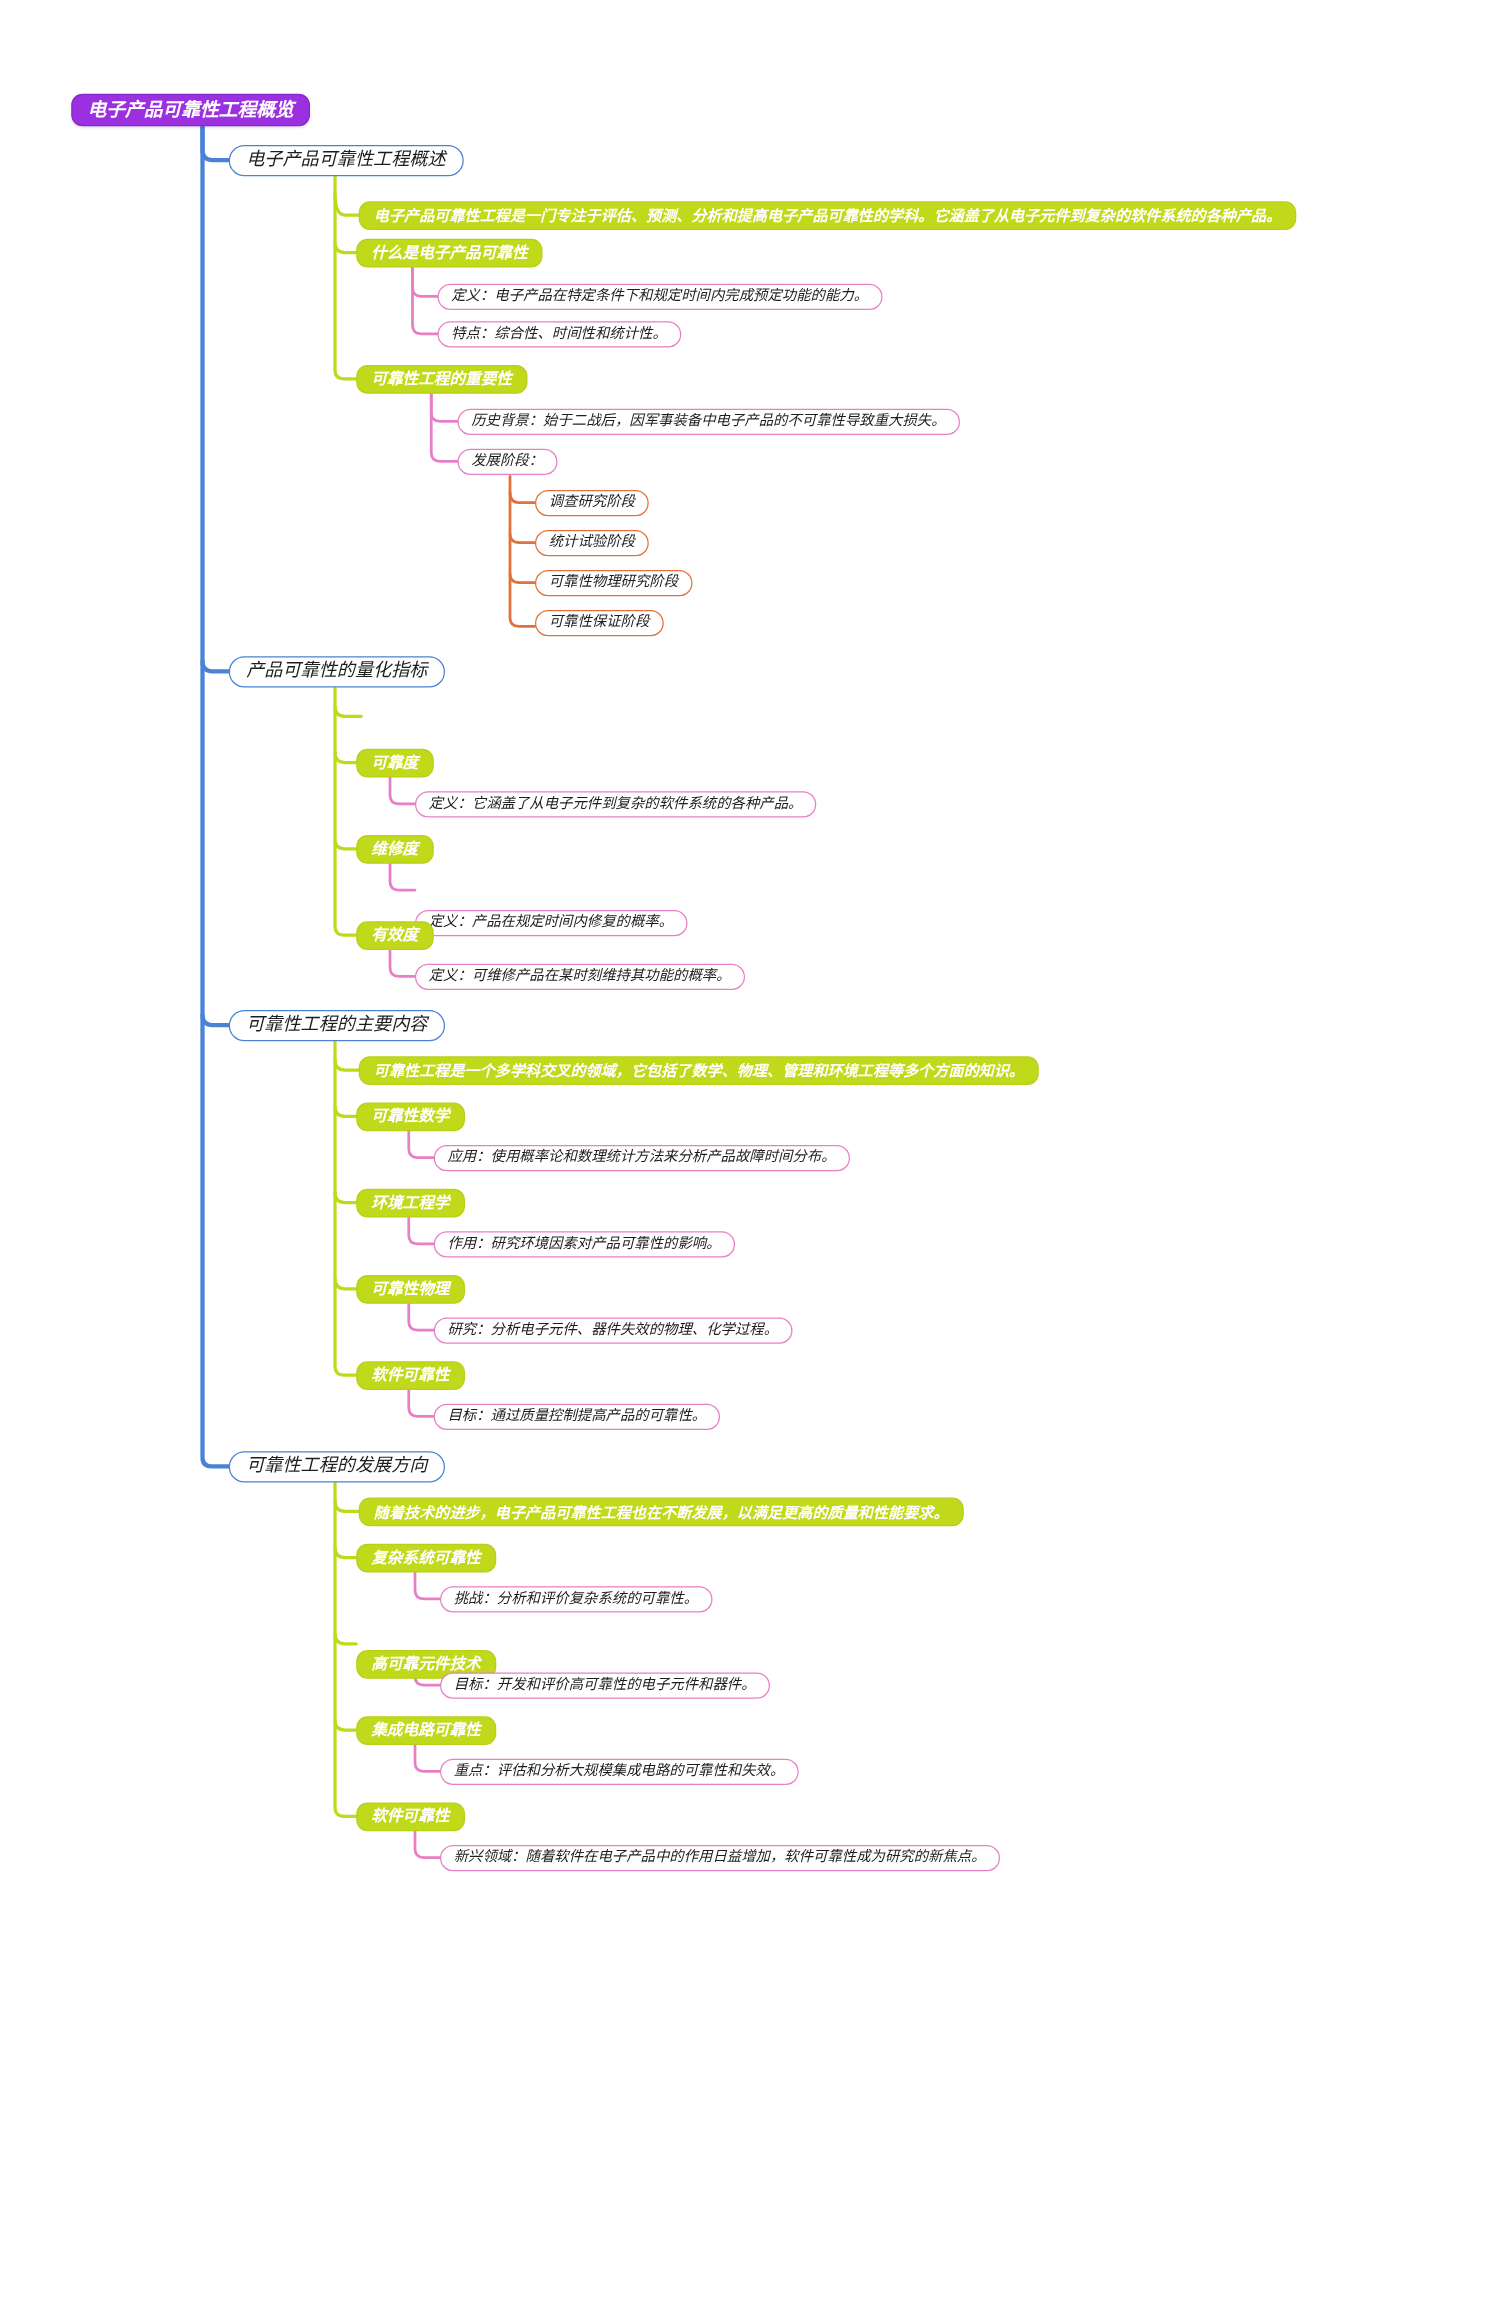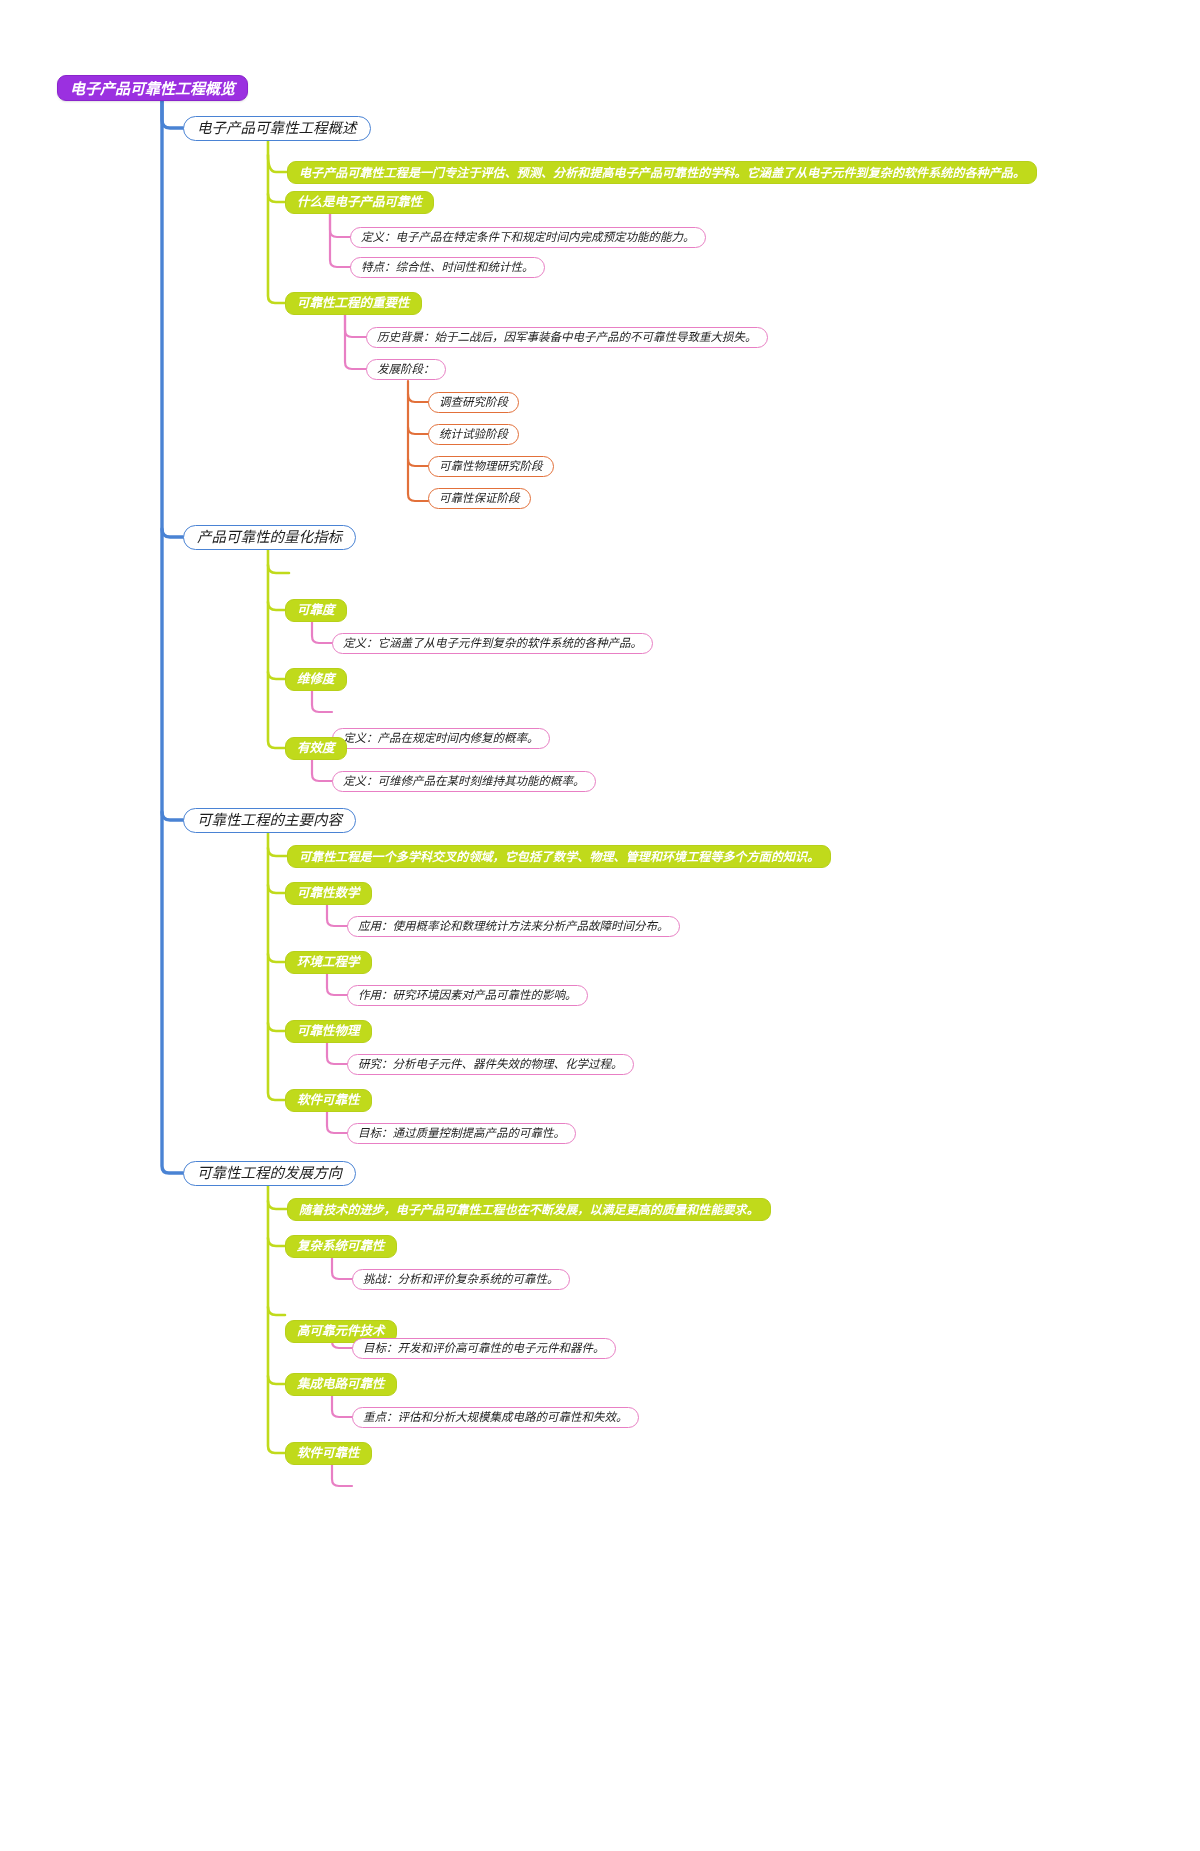--- a/index.html
+++ b/index.html
@@ -232,14 +232,15 @@
   <div class="node n-topic" style="left:285px; top:1304px;margin-top:16px;">高可靠元件技术</div>
 
   <div class="node n-leaf" style="left:352px; top:1338px;">目标：开发和评价高可靠性的电子元件和器件。</div>
 
   <div class="node n-topic" style="left:285px; top:1373px;">集成电路可靠性</div>
 
   <div class="node n-leaf" style="left:352px; top:1407px;">重点：评估和分析大规模集成电路的可靠性和失效。</div>
 
   <div class="node n-topic" style="left:285px; top:1442px;">软件可靠性</div>
 
+  <div class="node n-leaf" style="left:352px; top:1476px;">新兴领域：随着软件在电子产品中的作用日益增加，软件可靠性成为研究的新焦点。</div>
 
 </div>
 
 </body></html>

